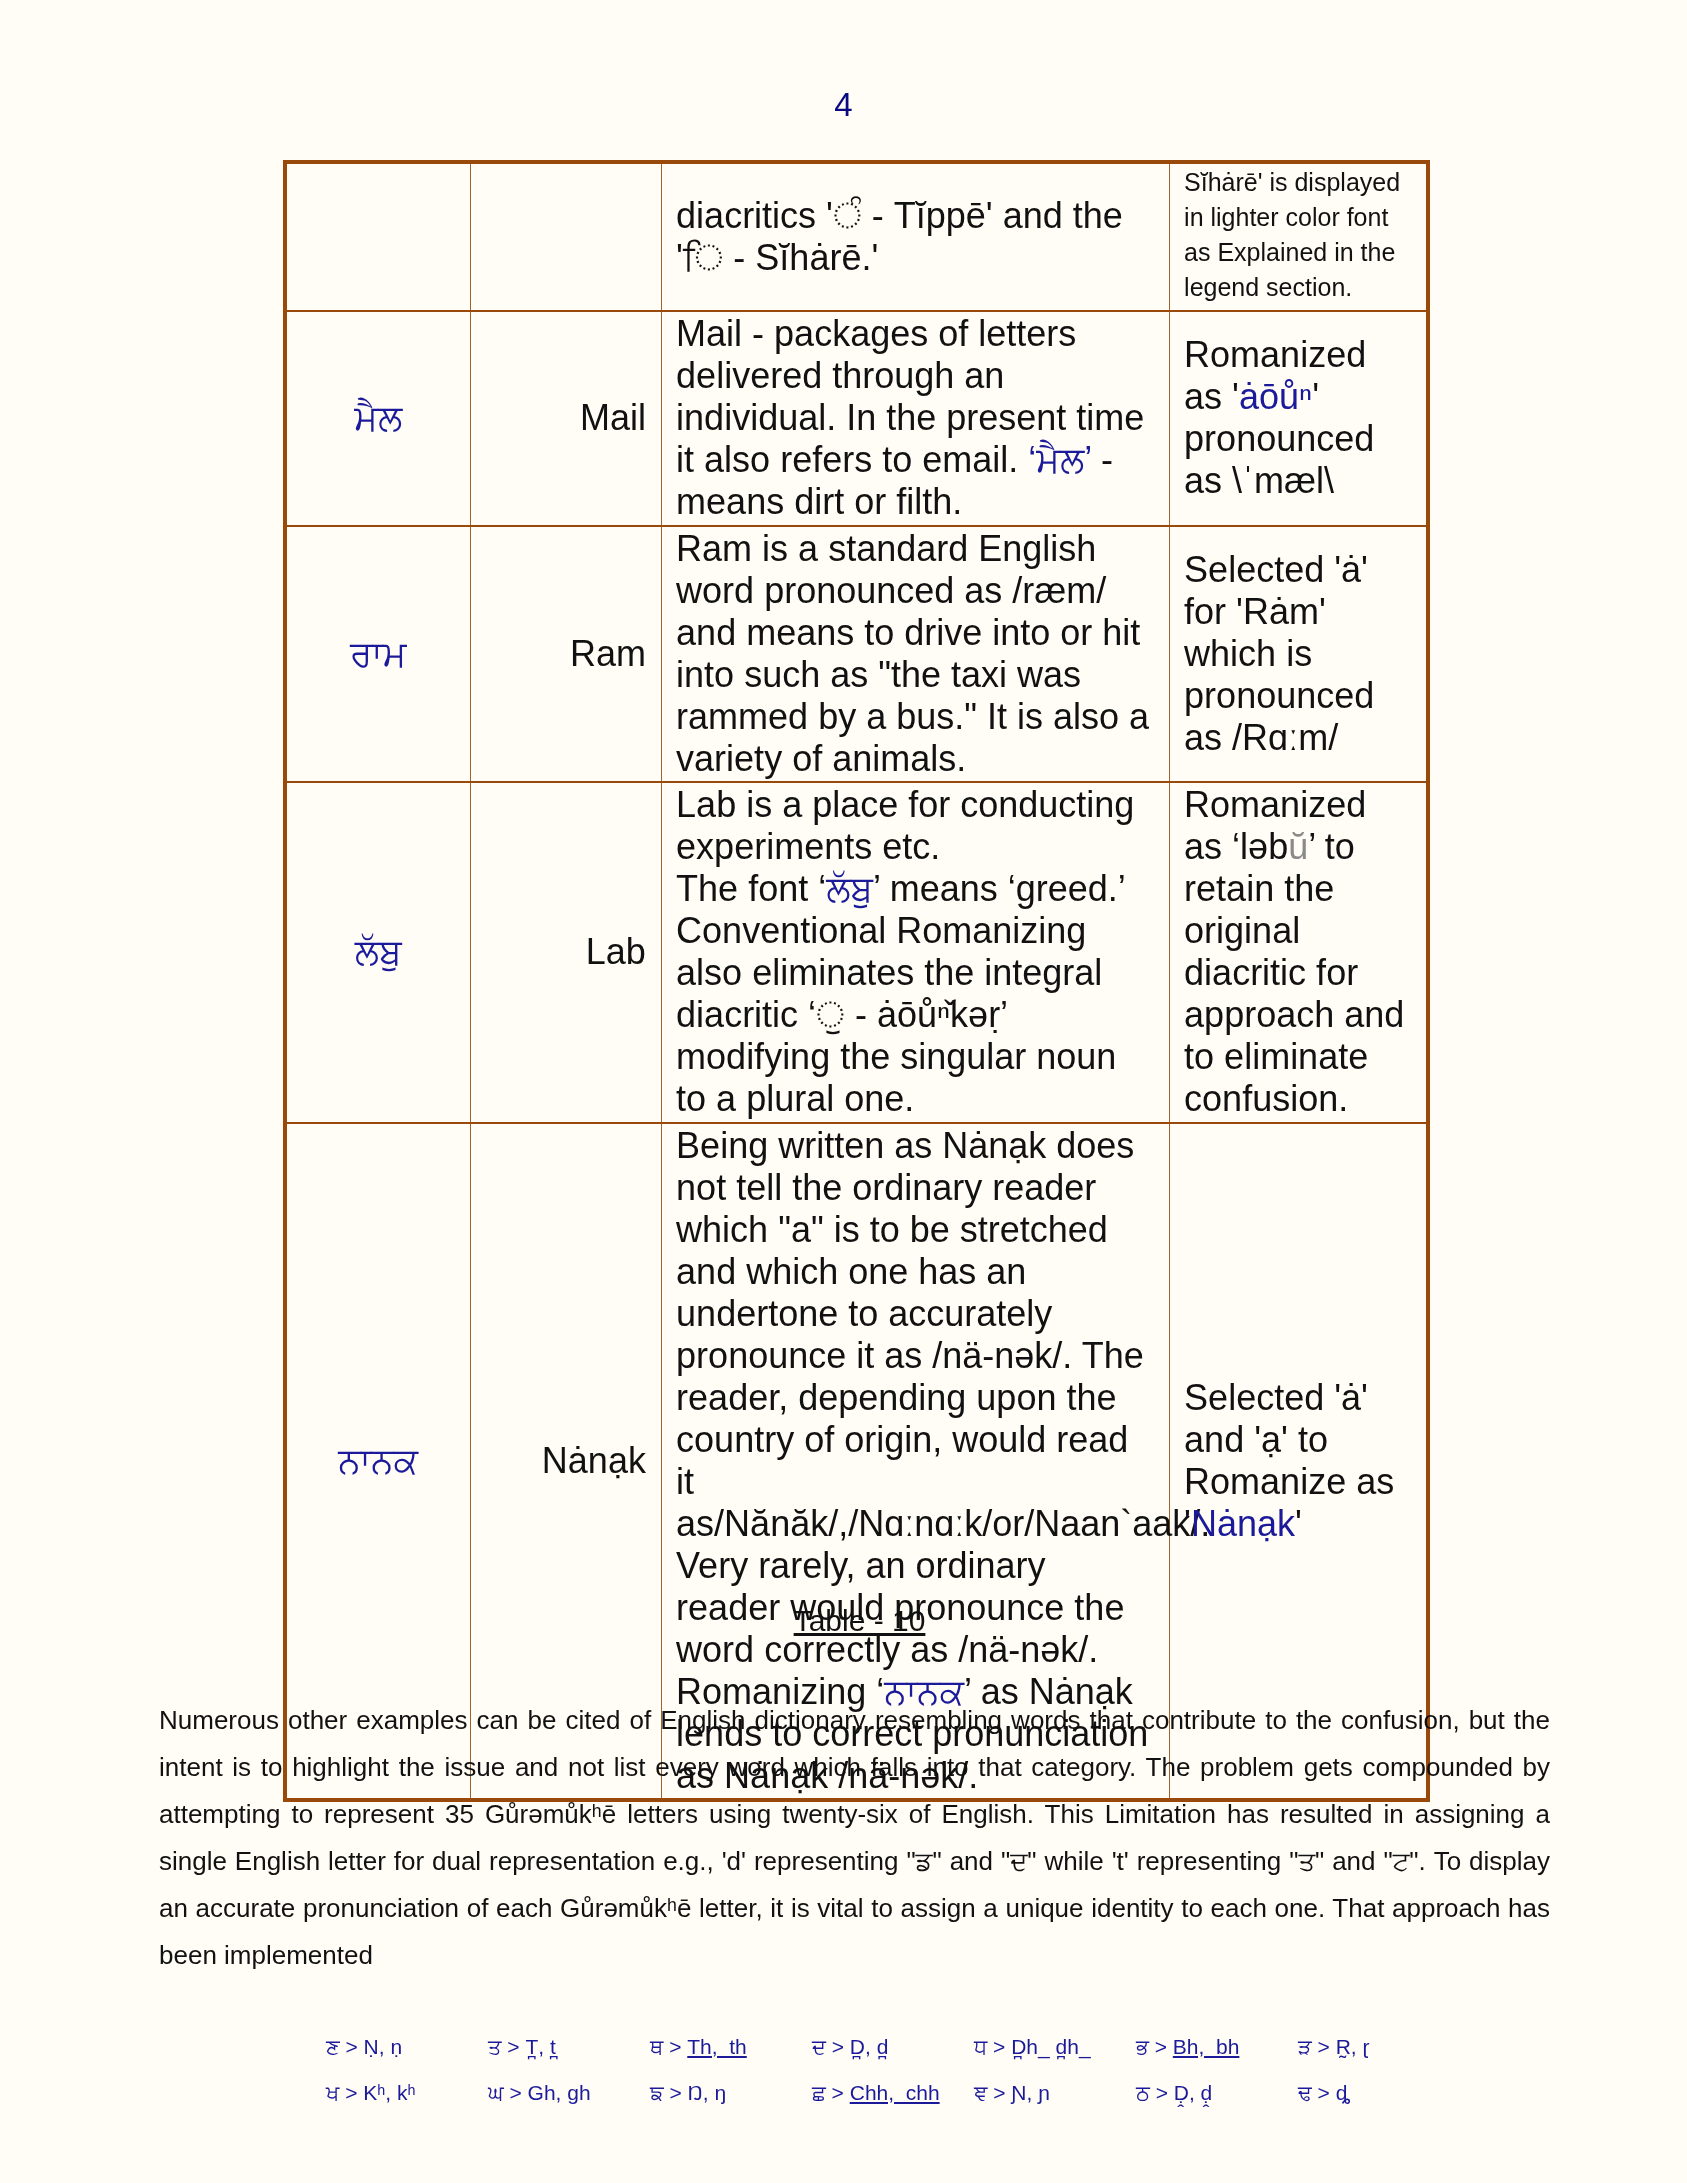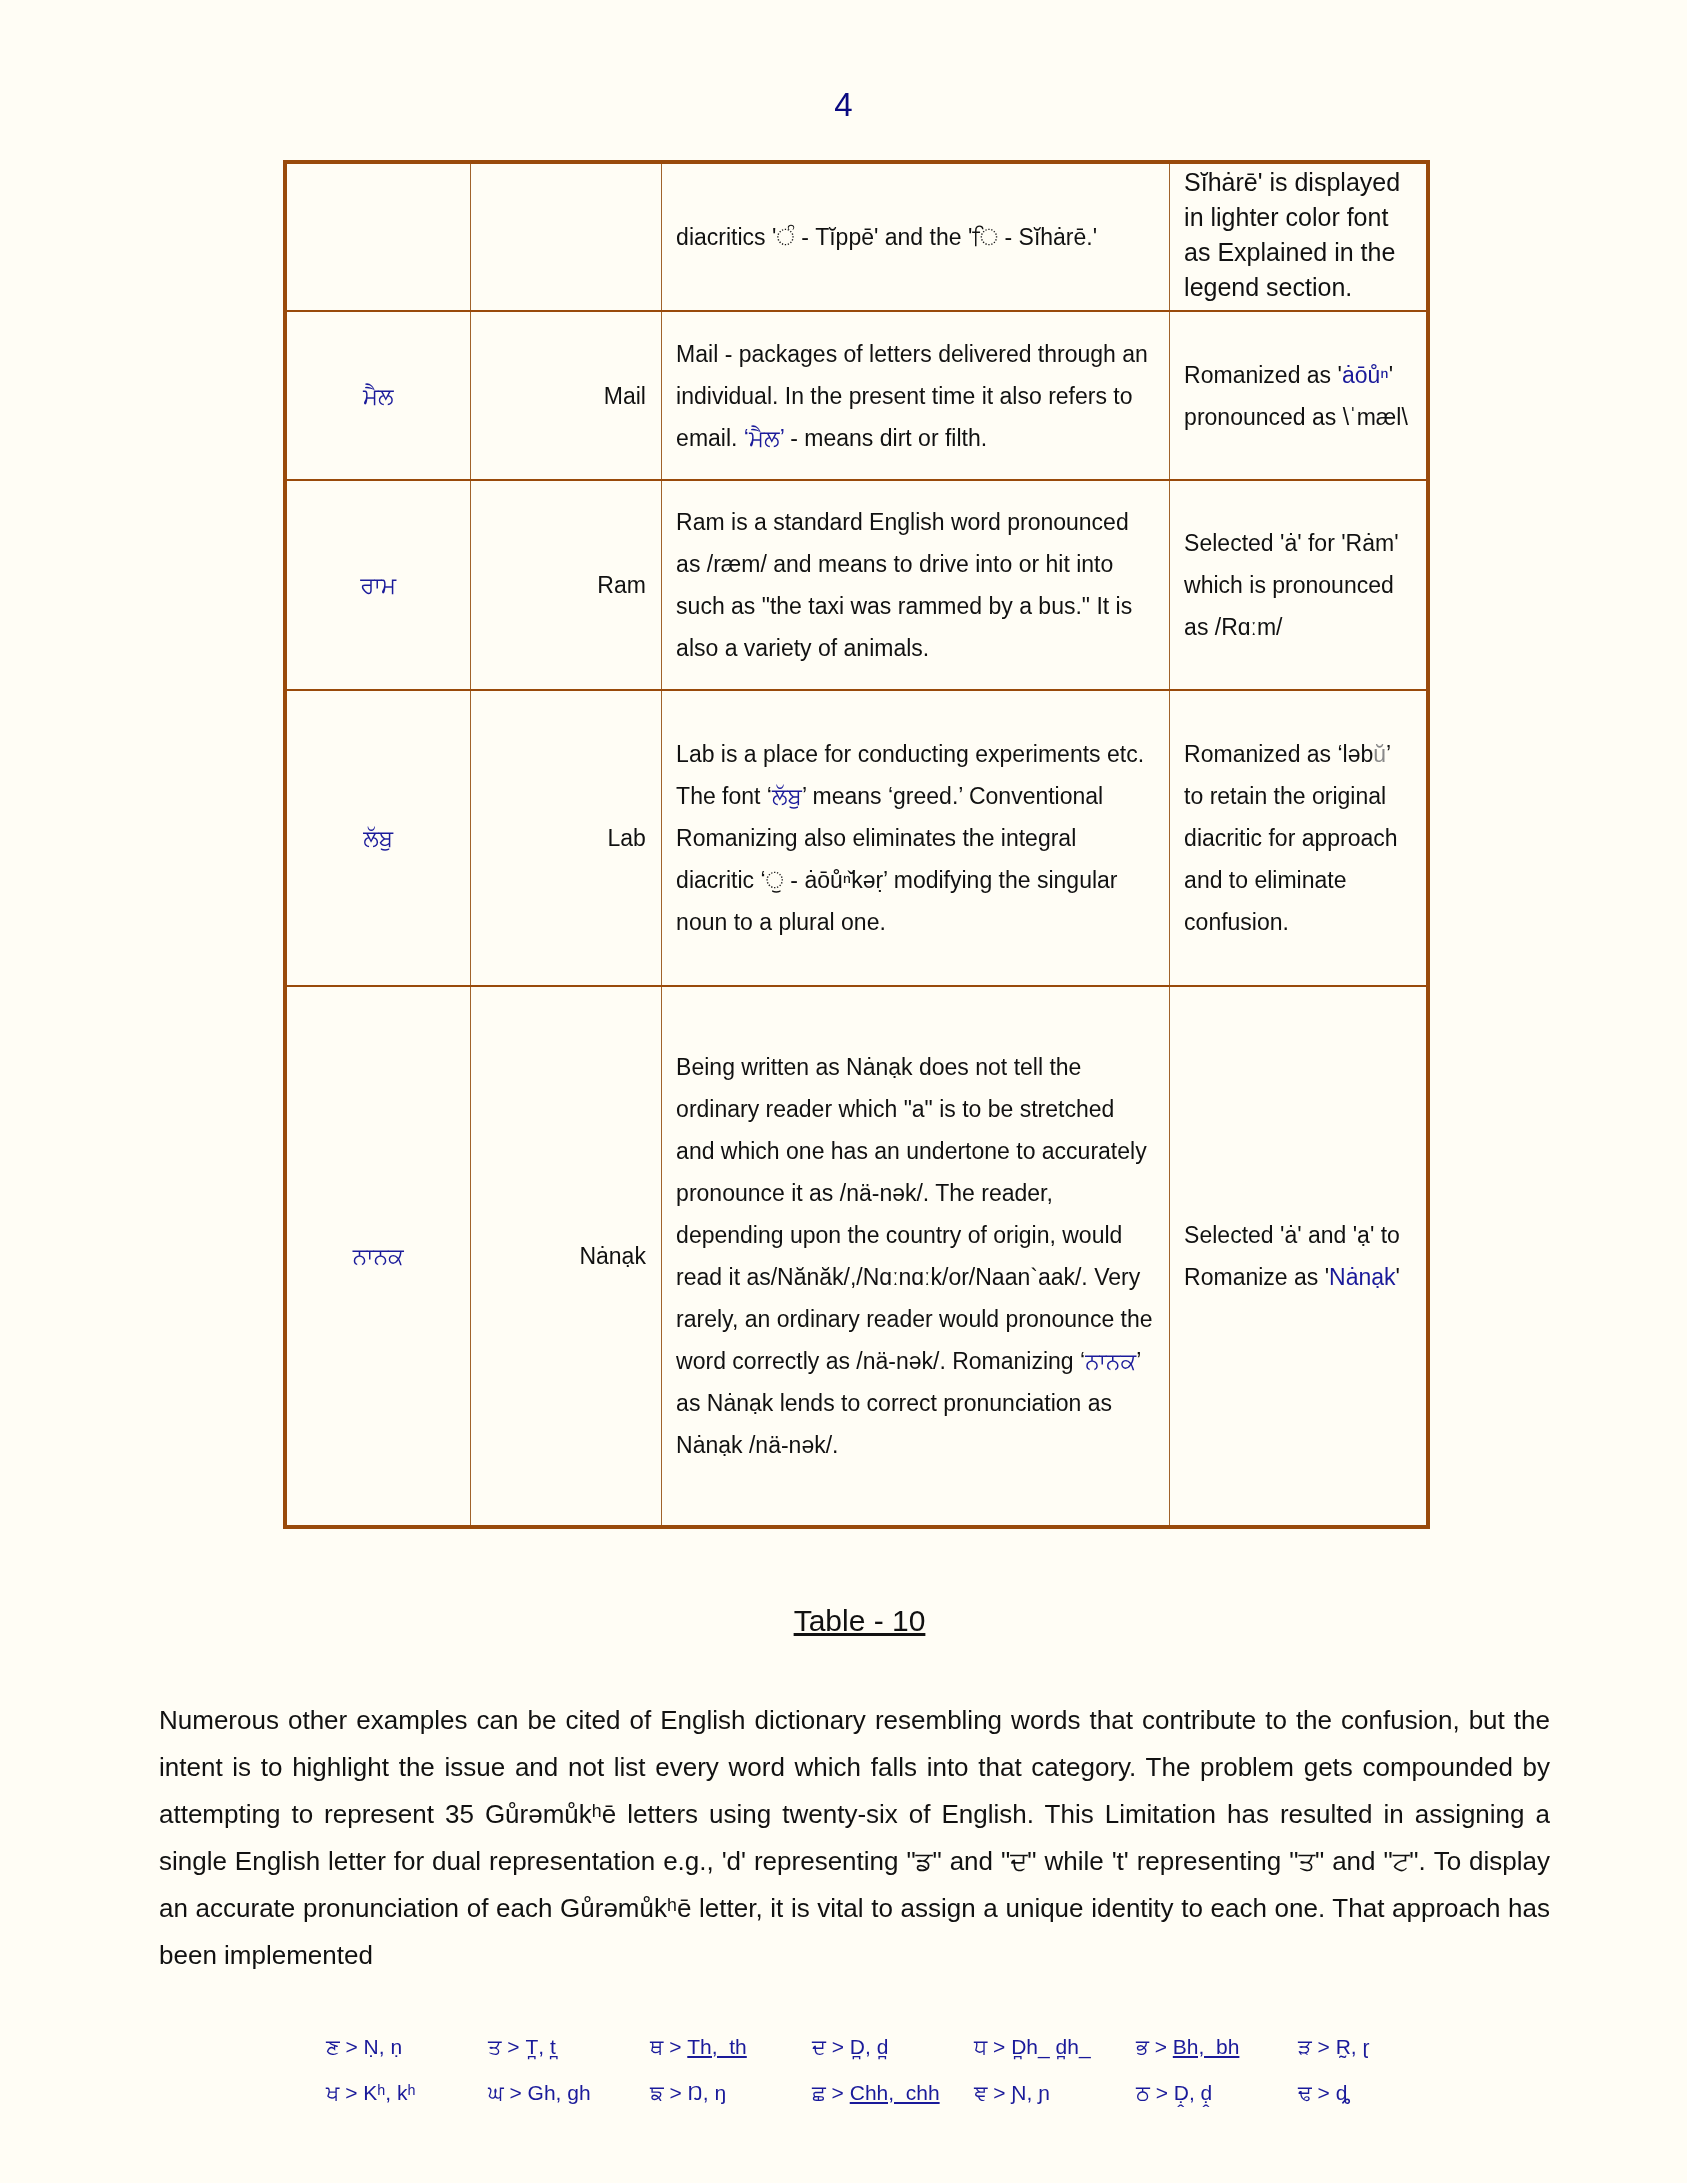--- a/index.html
+++ b/index.html
@@ -20,21 +20,21 @@
     border-collapse: collapse;
     border: 4.6px solid #994a0b;
     table-layout: fixed;
   }
   table.main td {
     border-left: 1.3px solid #a0622a;
     border-right: 1.3px solid #a0622a;
     border-top: 2.6px solid #994a0b;
     border-bottom: 2.6px solid #994a0b;
     vertical-align: middle;
-    font-size: 23px;
+    font-size: 36px;
     line-height: 42px;
     padding: 1.3px 14.6px;
   }
   col.c1 { width: 185px; }
   col.c2 { width: 191px; }
   col.c3 { width: 508px; }
   col.c4 { width: 259px; }
   td.guru { text-align: center; color: #1a1a9a; font-size: 29px; }
   td.eng { text-align: right; }
   td.desc { vertical-align: top; }

